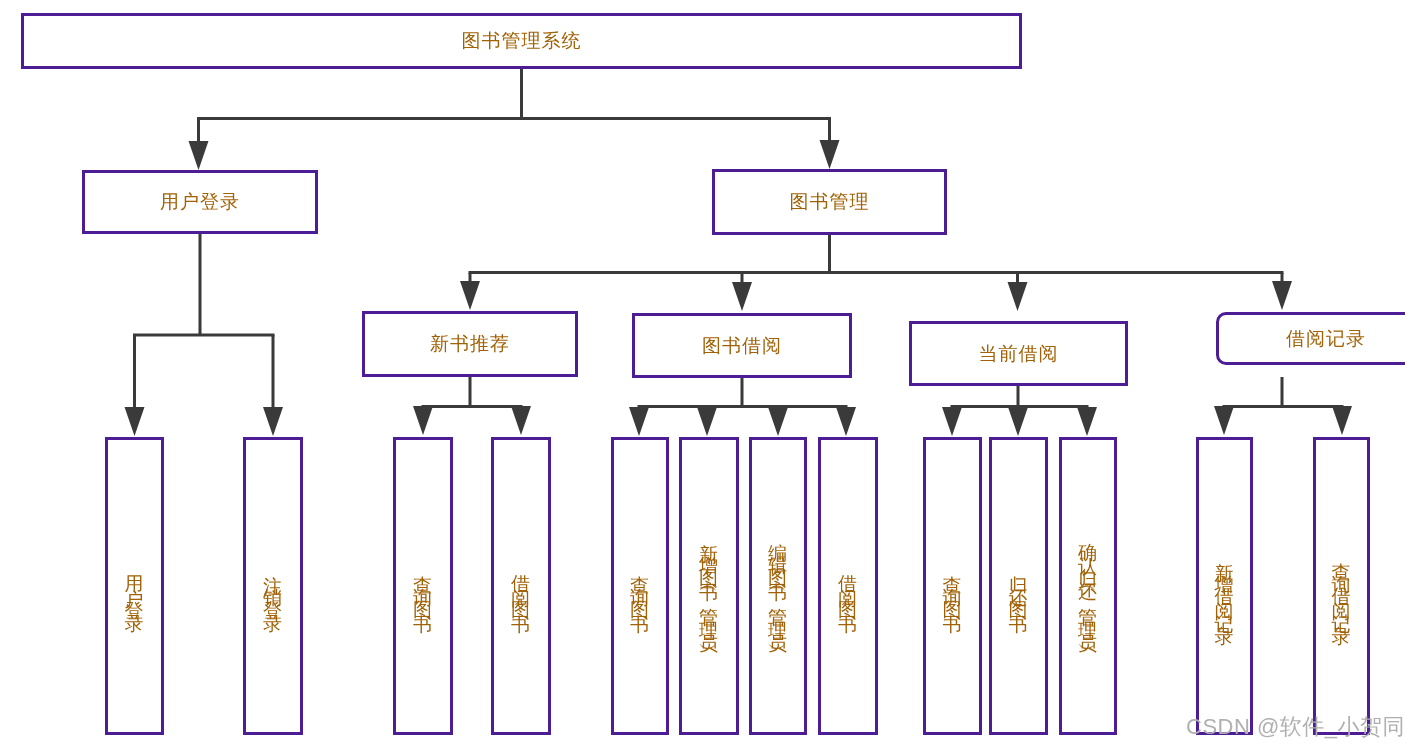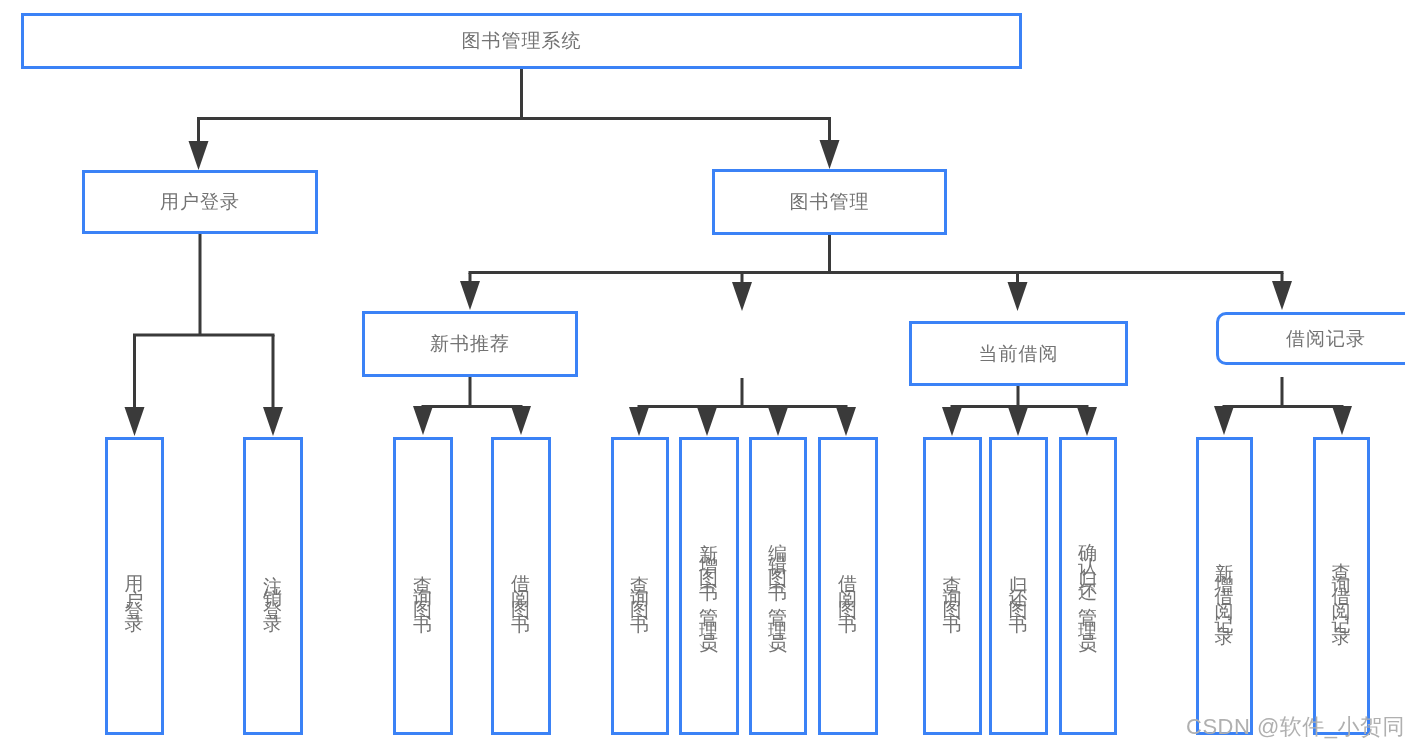--- a/index.html
+++ b/index.html
@@ -8,23 +8,23 @@
     width:1405px;height:747px;
     background:#fff;
     overflow:hidden;
     font-family:"Liberation Sans","DejaVu Sans",sans-serif;
   }
   #connectors{position:absolute;left:0;top:0;z-index:1;}
   .box{
     position:absolute;
     box-sizing:border-box;
     background:#fff;
-    border:3px solid #3b82f6;
+    border:3px solid #4c1d95;
     display:flex;align-items:center;justify-content:center;
-    color:#737373;
+    color:#a16207;
     z-index:2;
   }
   .lvl-h{font-size:19px;letter-spacing:1px;}
   .lvl-v{
     writing-mode:vertical-rl;
     text-orientation:mixed;
     font-size:19px;
     letter-spacing:13px;
     line-height:1;
   }
@@ -78,20 +78,23 @@
   <div class="box lvl-h" style="left:82px;top:170px;width:236px;height:64px;">
     <span>用户登录</span>
   </div>
   <div class="box lvl-h" style="left:362px;top:311px;width:216px;height:66px;">
     <span>新书推荐</span>
   </div>
 
   <div class="box lvl-h" style="left:712px;top:169px;width:235px;height:66px;">
     <span>图书管理</span>
   </div>
+  <div class="box lvl-h" style="left:632px;top:313px;width:220px;height:65px;">
+    <span>图书借阅</span>
+  </div>
   <div class="box lvl-h" style="left:909px;top:313px;width:219px;height:65px;margin-top:8px;">
     <span>当前借阅</span>
   </div>
   <div class="box lvl-h" style="left:1216px;top:312px;width:220px;height:53px;border-radius:10px;">
     <span>借阅记录</span>
   </div>
 
   <div class="box lvl-v" style="left:105px;top:437px;width:59px;height:298px;">
     <span>用户登录</span>
   </div>

